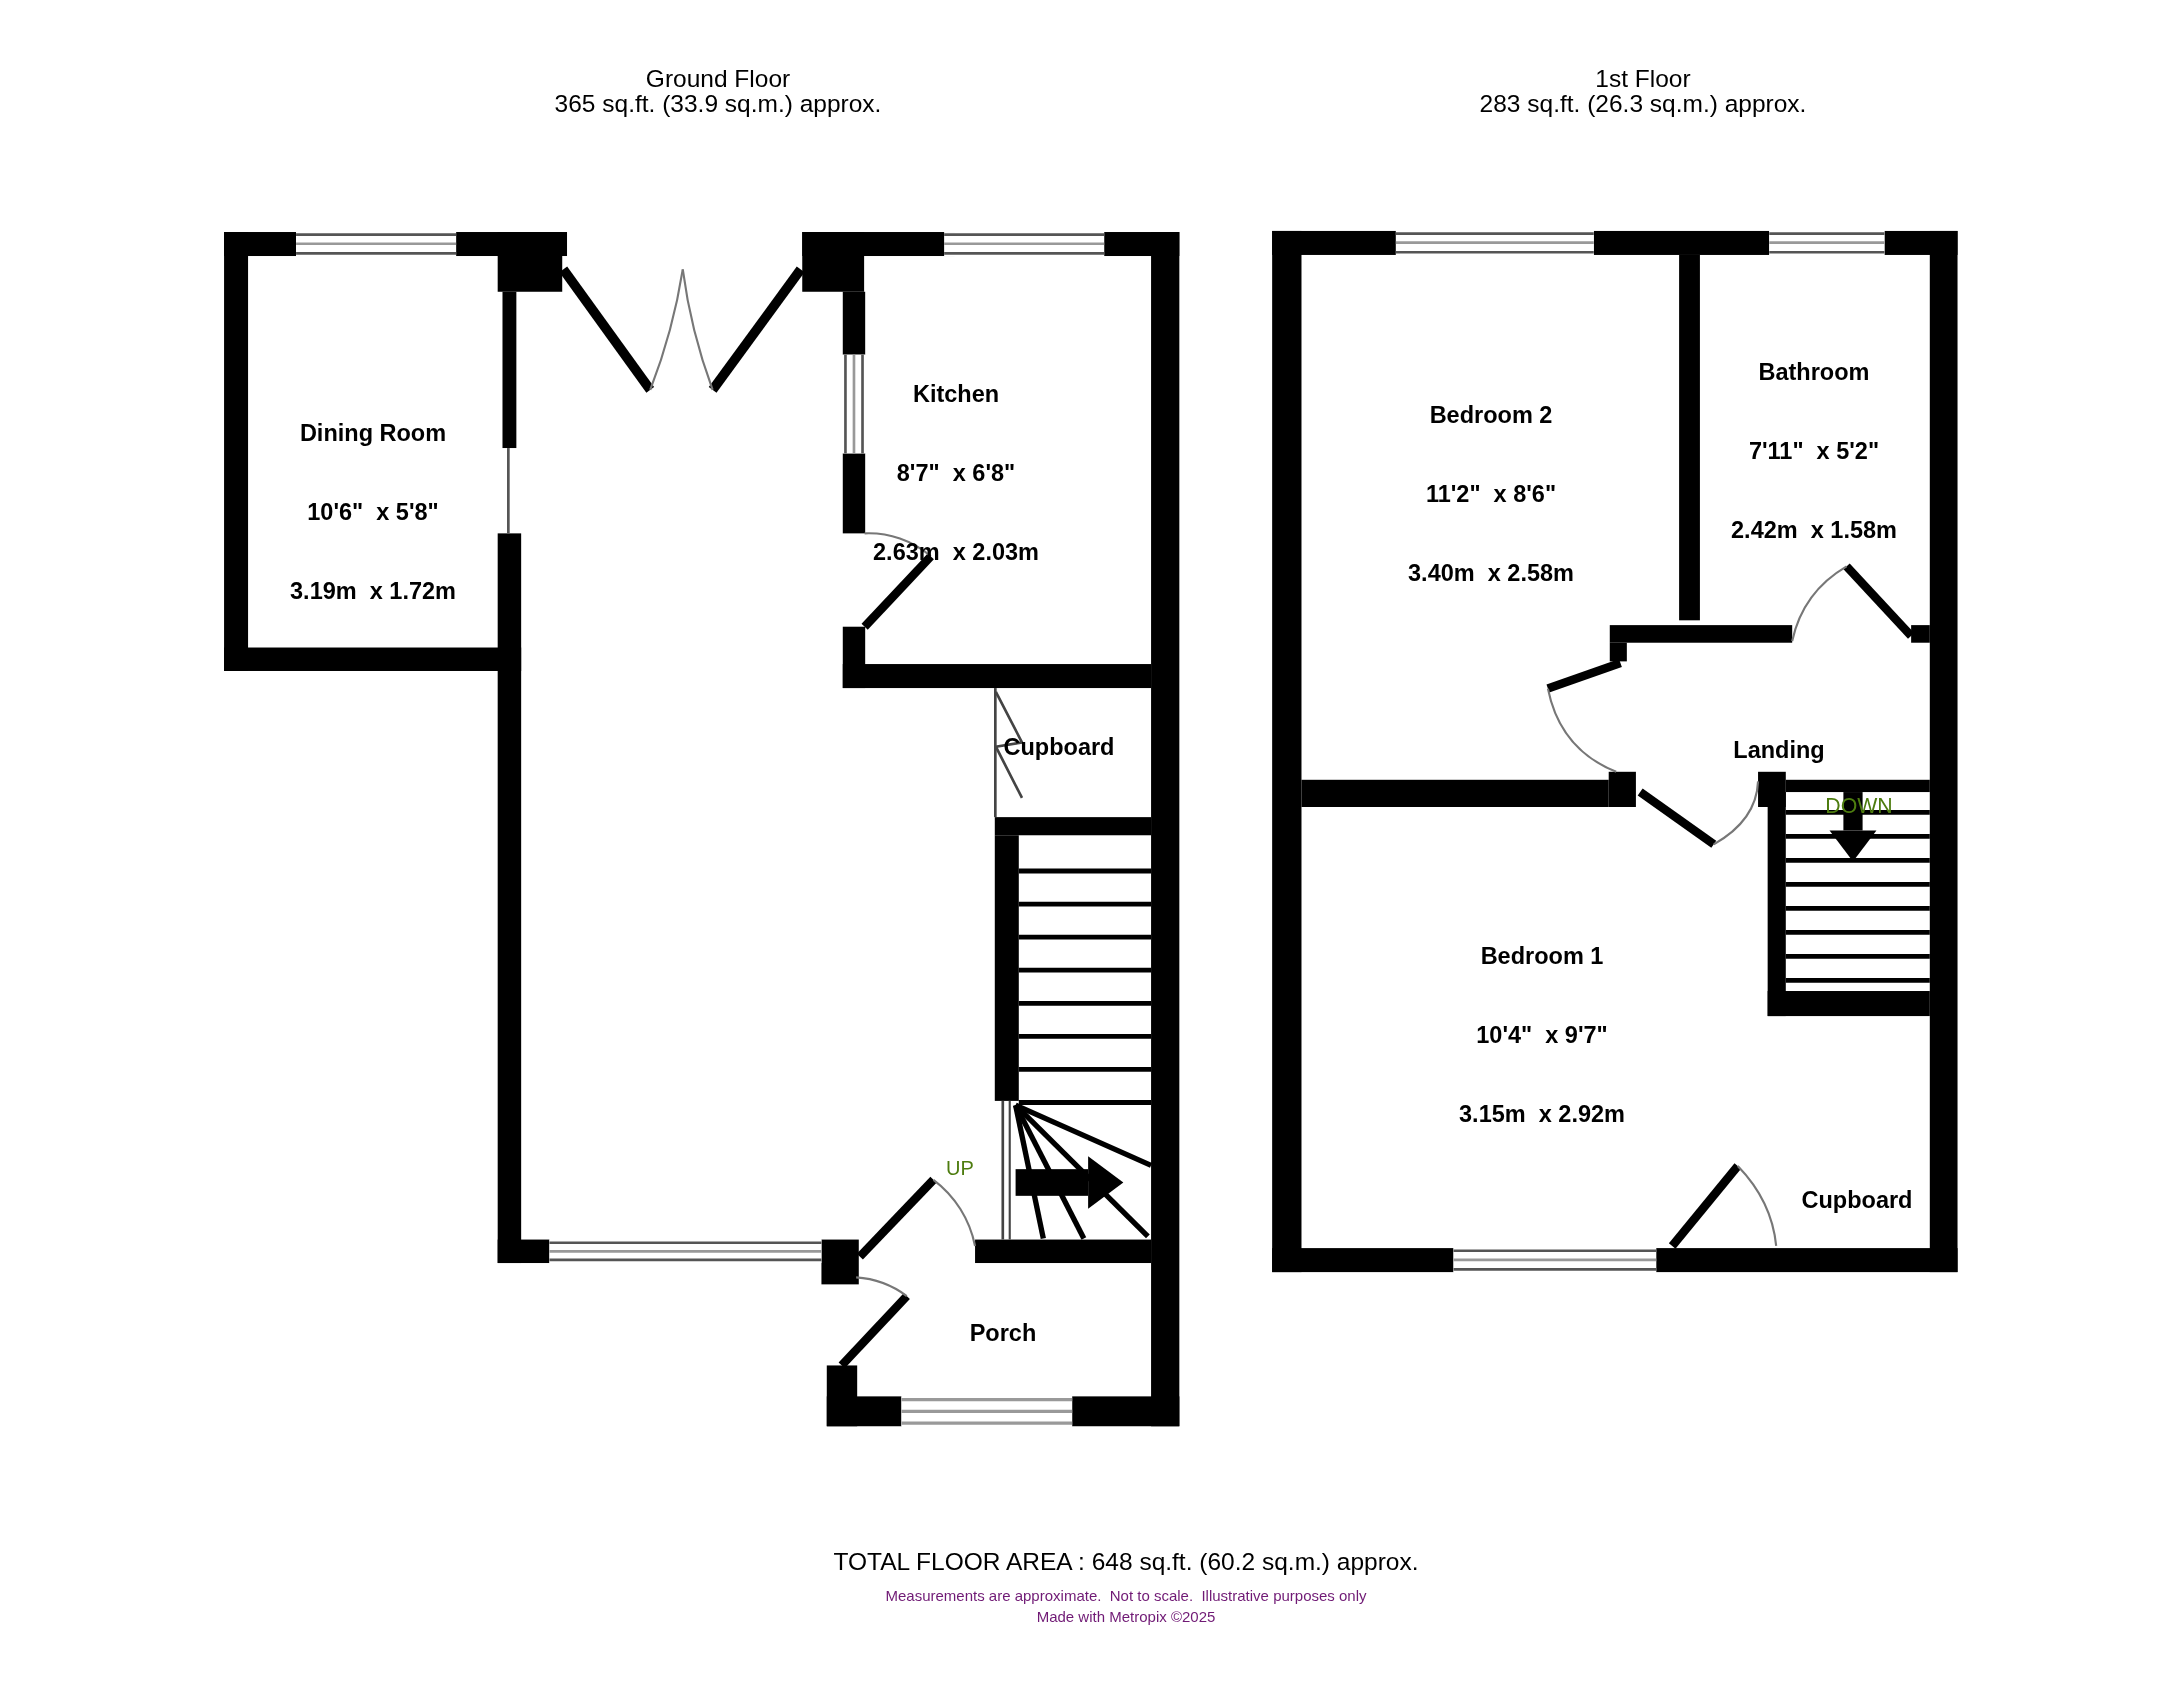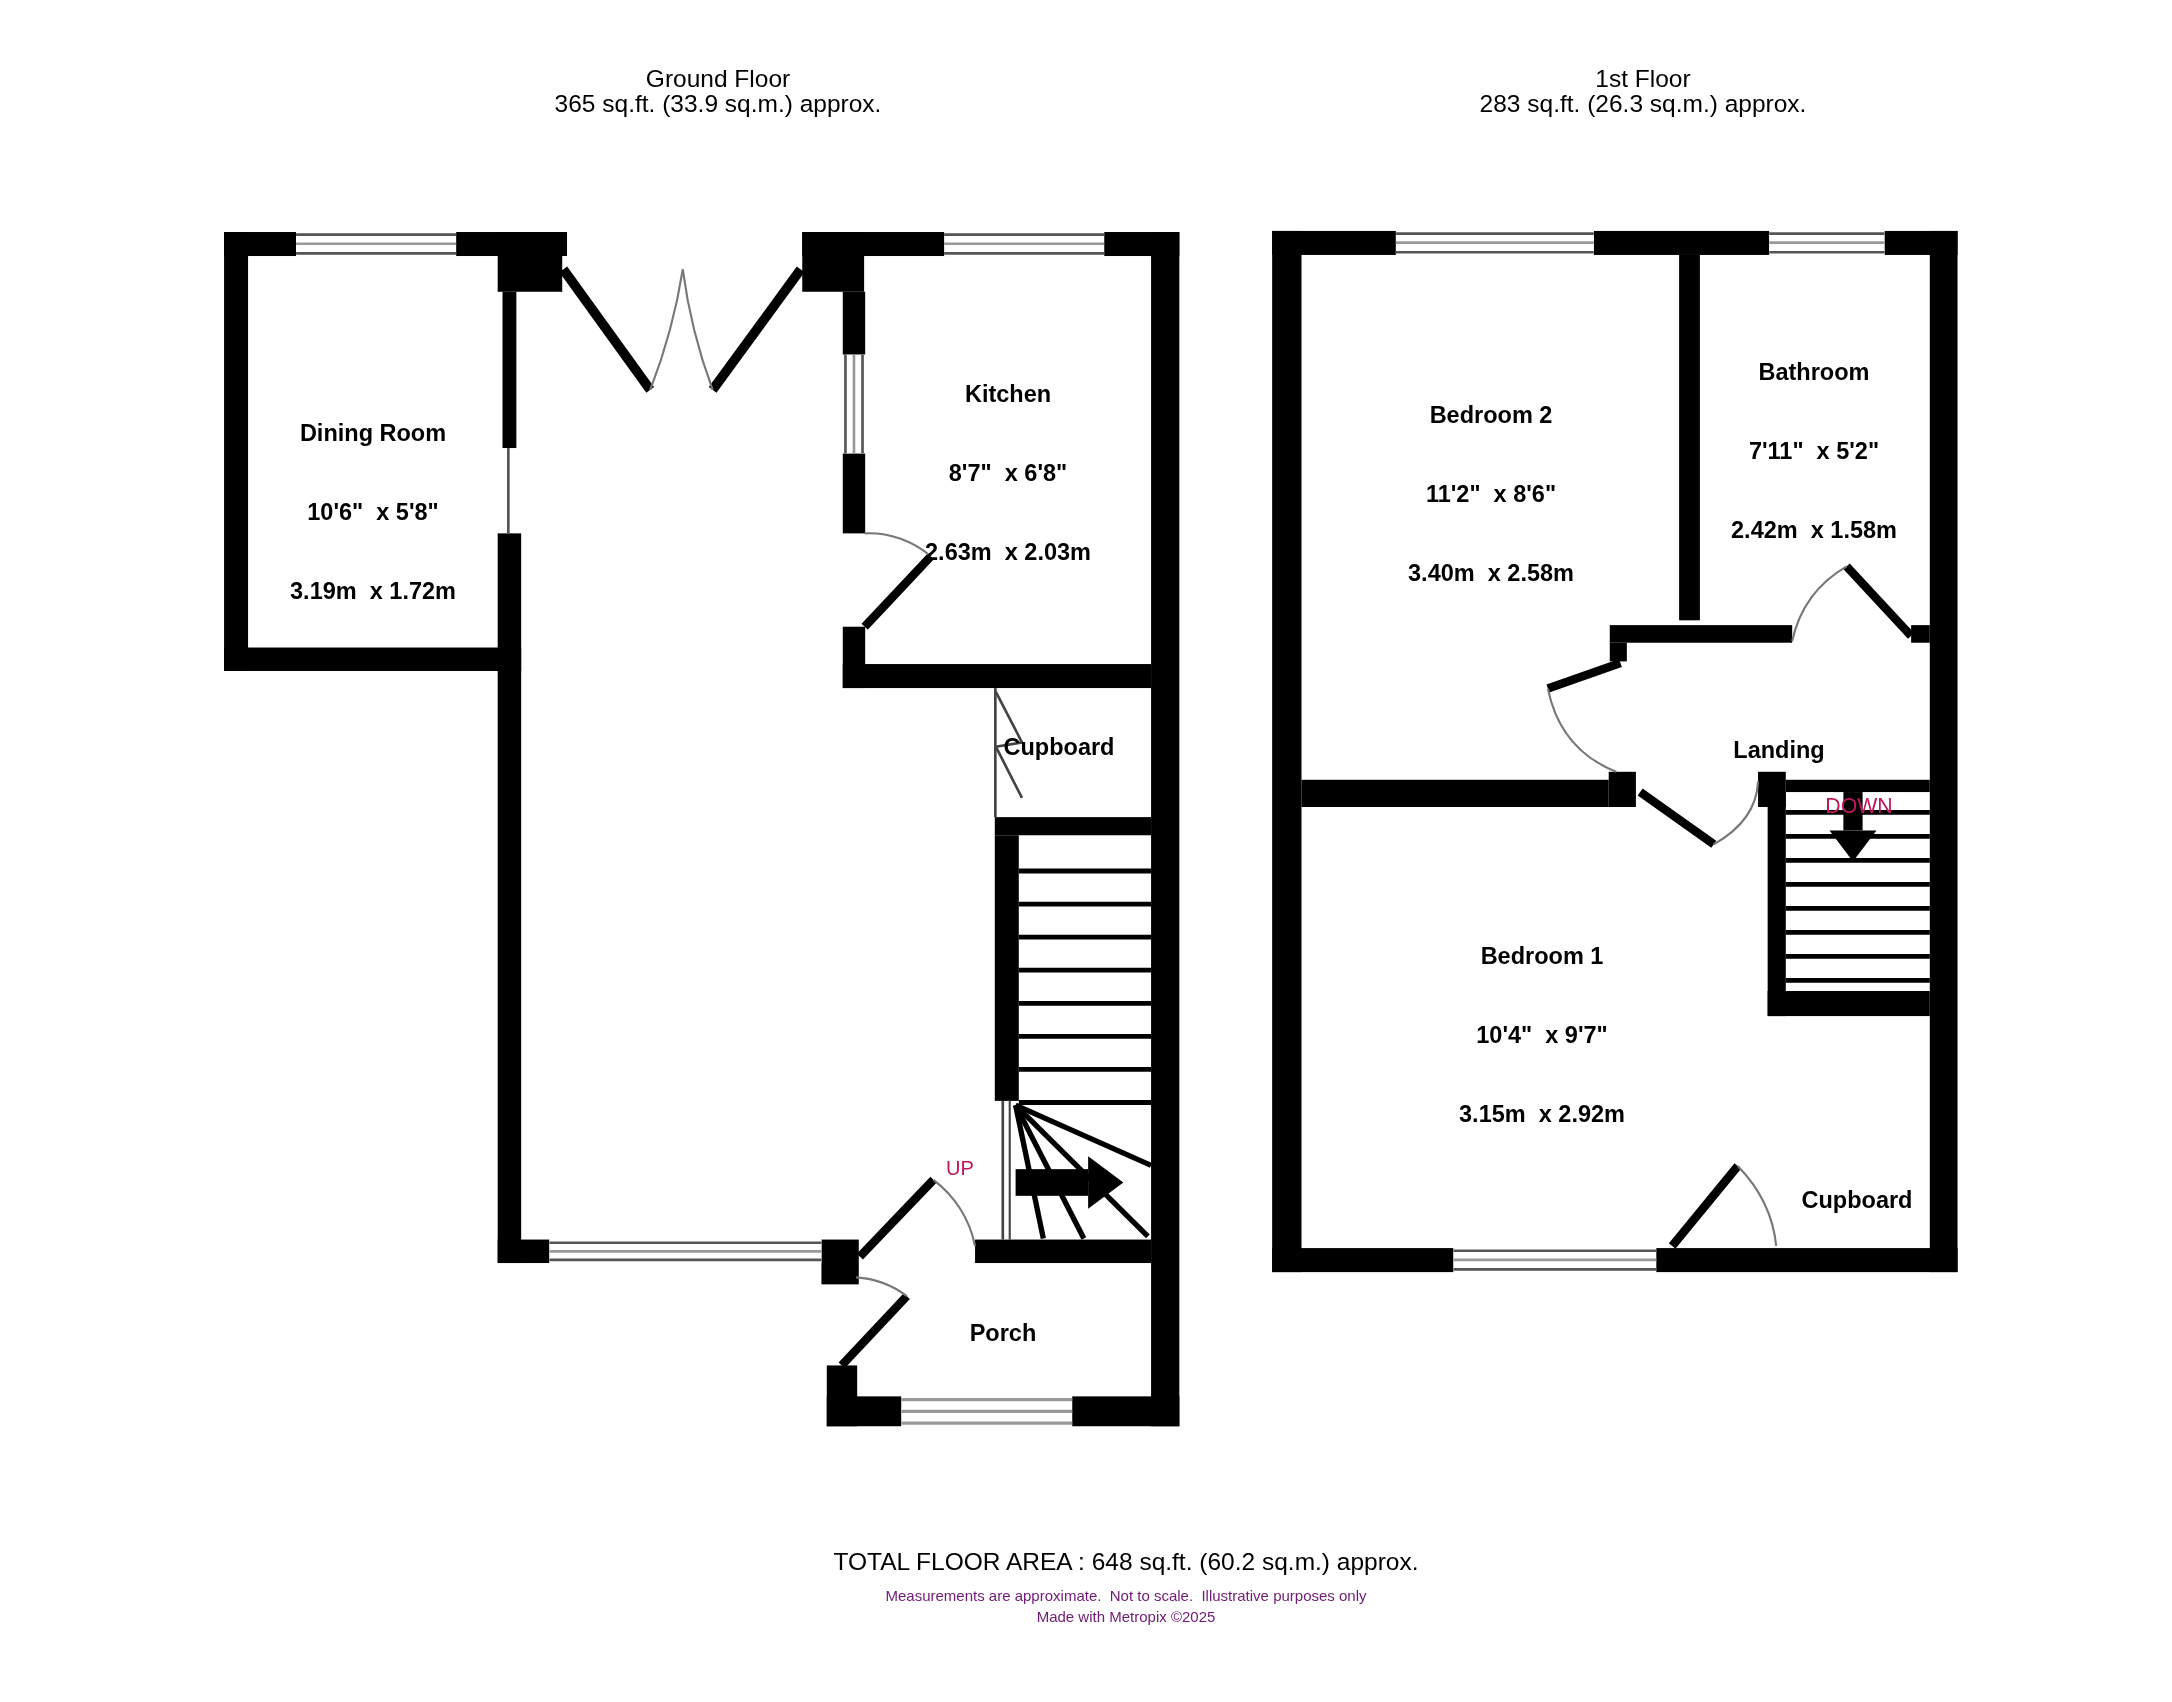--- a/index.html
+++ b/index.html
@@ -4,21 +4,21 @@
 <style>
   html,body{margin:0;padding:0;background:#ffffff;}
   body{width:2172px;height:1702px;position:relative;font-family:"Liberation Sans",sans-serif;}
   #plan{position:absolute;left:0;top:0;width:2172px;height:1702px;}
   svg.layer{position:absolute;left:0;top:0;}
   .lbl{position:absolute;transform:translate(-50%,-50%);text-align:center;color:#000;
        font-weight:bold;font-size:23.5px;line-height:1.12;white-space:pre;}
   .lbl div{white-space:pre;}
   .hdr{position:absolute;transform:translate(-50%,-50%);text-align:center;color:#000;
        font-weight:normal;font-size:24.5px;white-space:pre;}
-  .small-dir{position:absolute;transform:translate(-50%,-50%);color:#be185d;
+  .small-dir{position:absolute;transform:translate(-50%,-50%);color:#4d7c0f;
        font-weight:normal;font-size:20px;white-space:pre;}
   .down-dir{font-size:21.3px;}
   .footer-main{position:absolute;transform:translate(-50%,-50%);color:#000;
        font-weight:normal;font-size:24.5px;white-space:pre;text-align:center;}
   .footer-small{position:absolute;transform:translate(-50%,-50%);color:#701a75;
        font-weight:normal;font-size:15px;white-space:pre;}
 </style>
 </head>
 <body>
 
@@ -243,21 +243,21 @@
   <div class="hdr" style="left:718px;top:79px">Ground Floor</div>
   <div class="hdr" style="left:718px;top:104px">365 sq.ft. (33.9 sq.m.) approx.</div>
   <div class="hdr" style="left:1643px;top:79px">1st Floor</div>
   <div class="hdr" style="left:1643px;top:104px">283 sq.ft. (26.3 sq.m.) approx.</div>
 
   <div class="lbl" style="left:373px;top:512px">
     <div>Dining Room</div>
     <div>10'6"  x 5'8"</div>
     <div>3.19m  x 1.72m</div>
   </div>
-  <div class="lbl" style="left:1008px;top:473px">
+  <div class="lbl" style="left:956px;top:473px">
     <div>Kitchen</div>
     <div>8'7"  x 6'8"</div>
     <div>2.63m  x 2.03m</div>
   </div>
   <div class="lbl" style="left:1059px;top:747px">Cupboard</div>
   <div class="small-dir" style="left:960px;top:1168px">UP</div>
   <div class="lbl" style="left:1003px;top:1333px">Porch</div>
 
   <div class="lbl" style="left:1491px;top:494px">
     <div>Bedroom 2</div>

